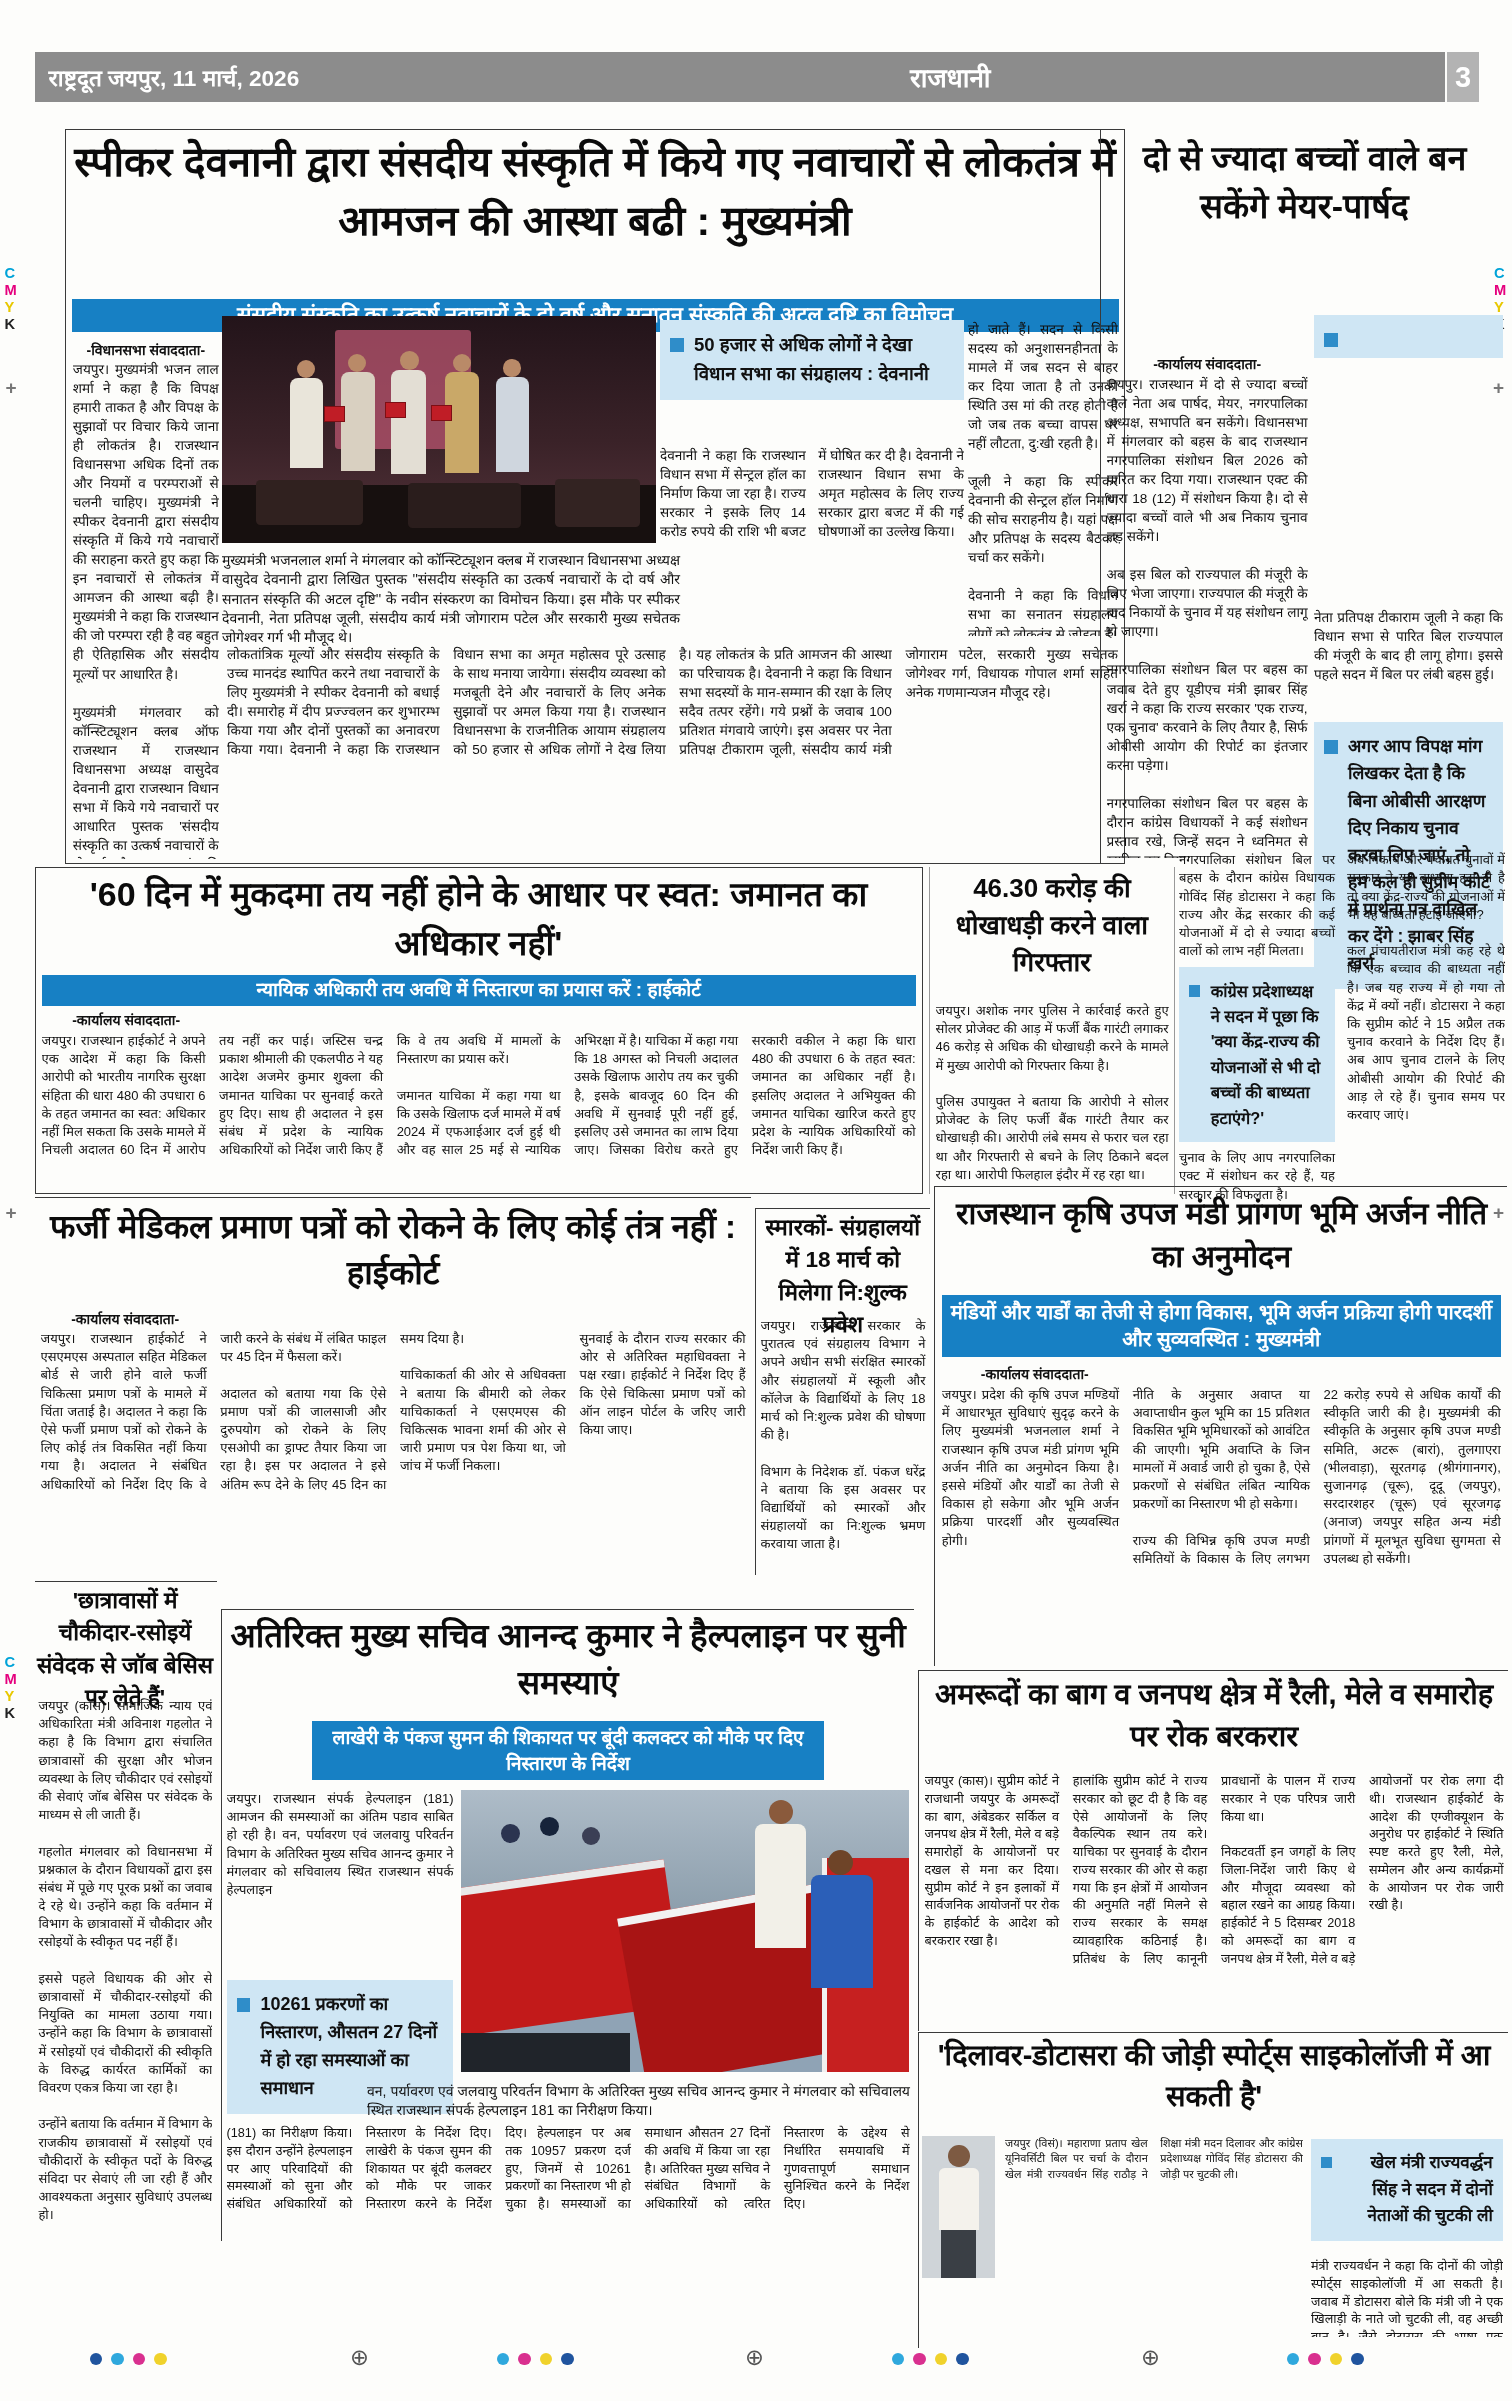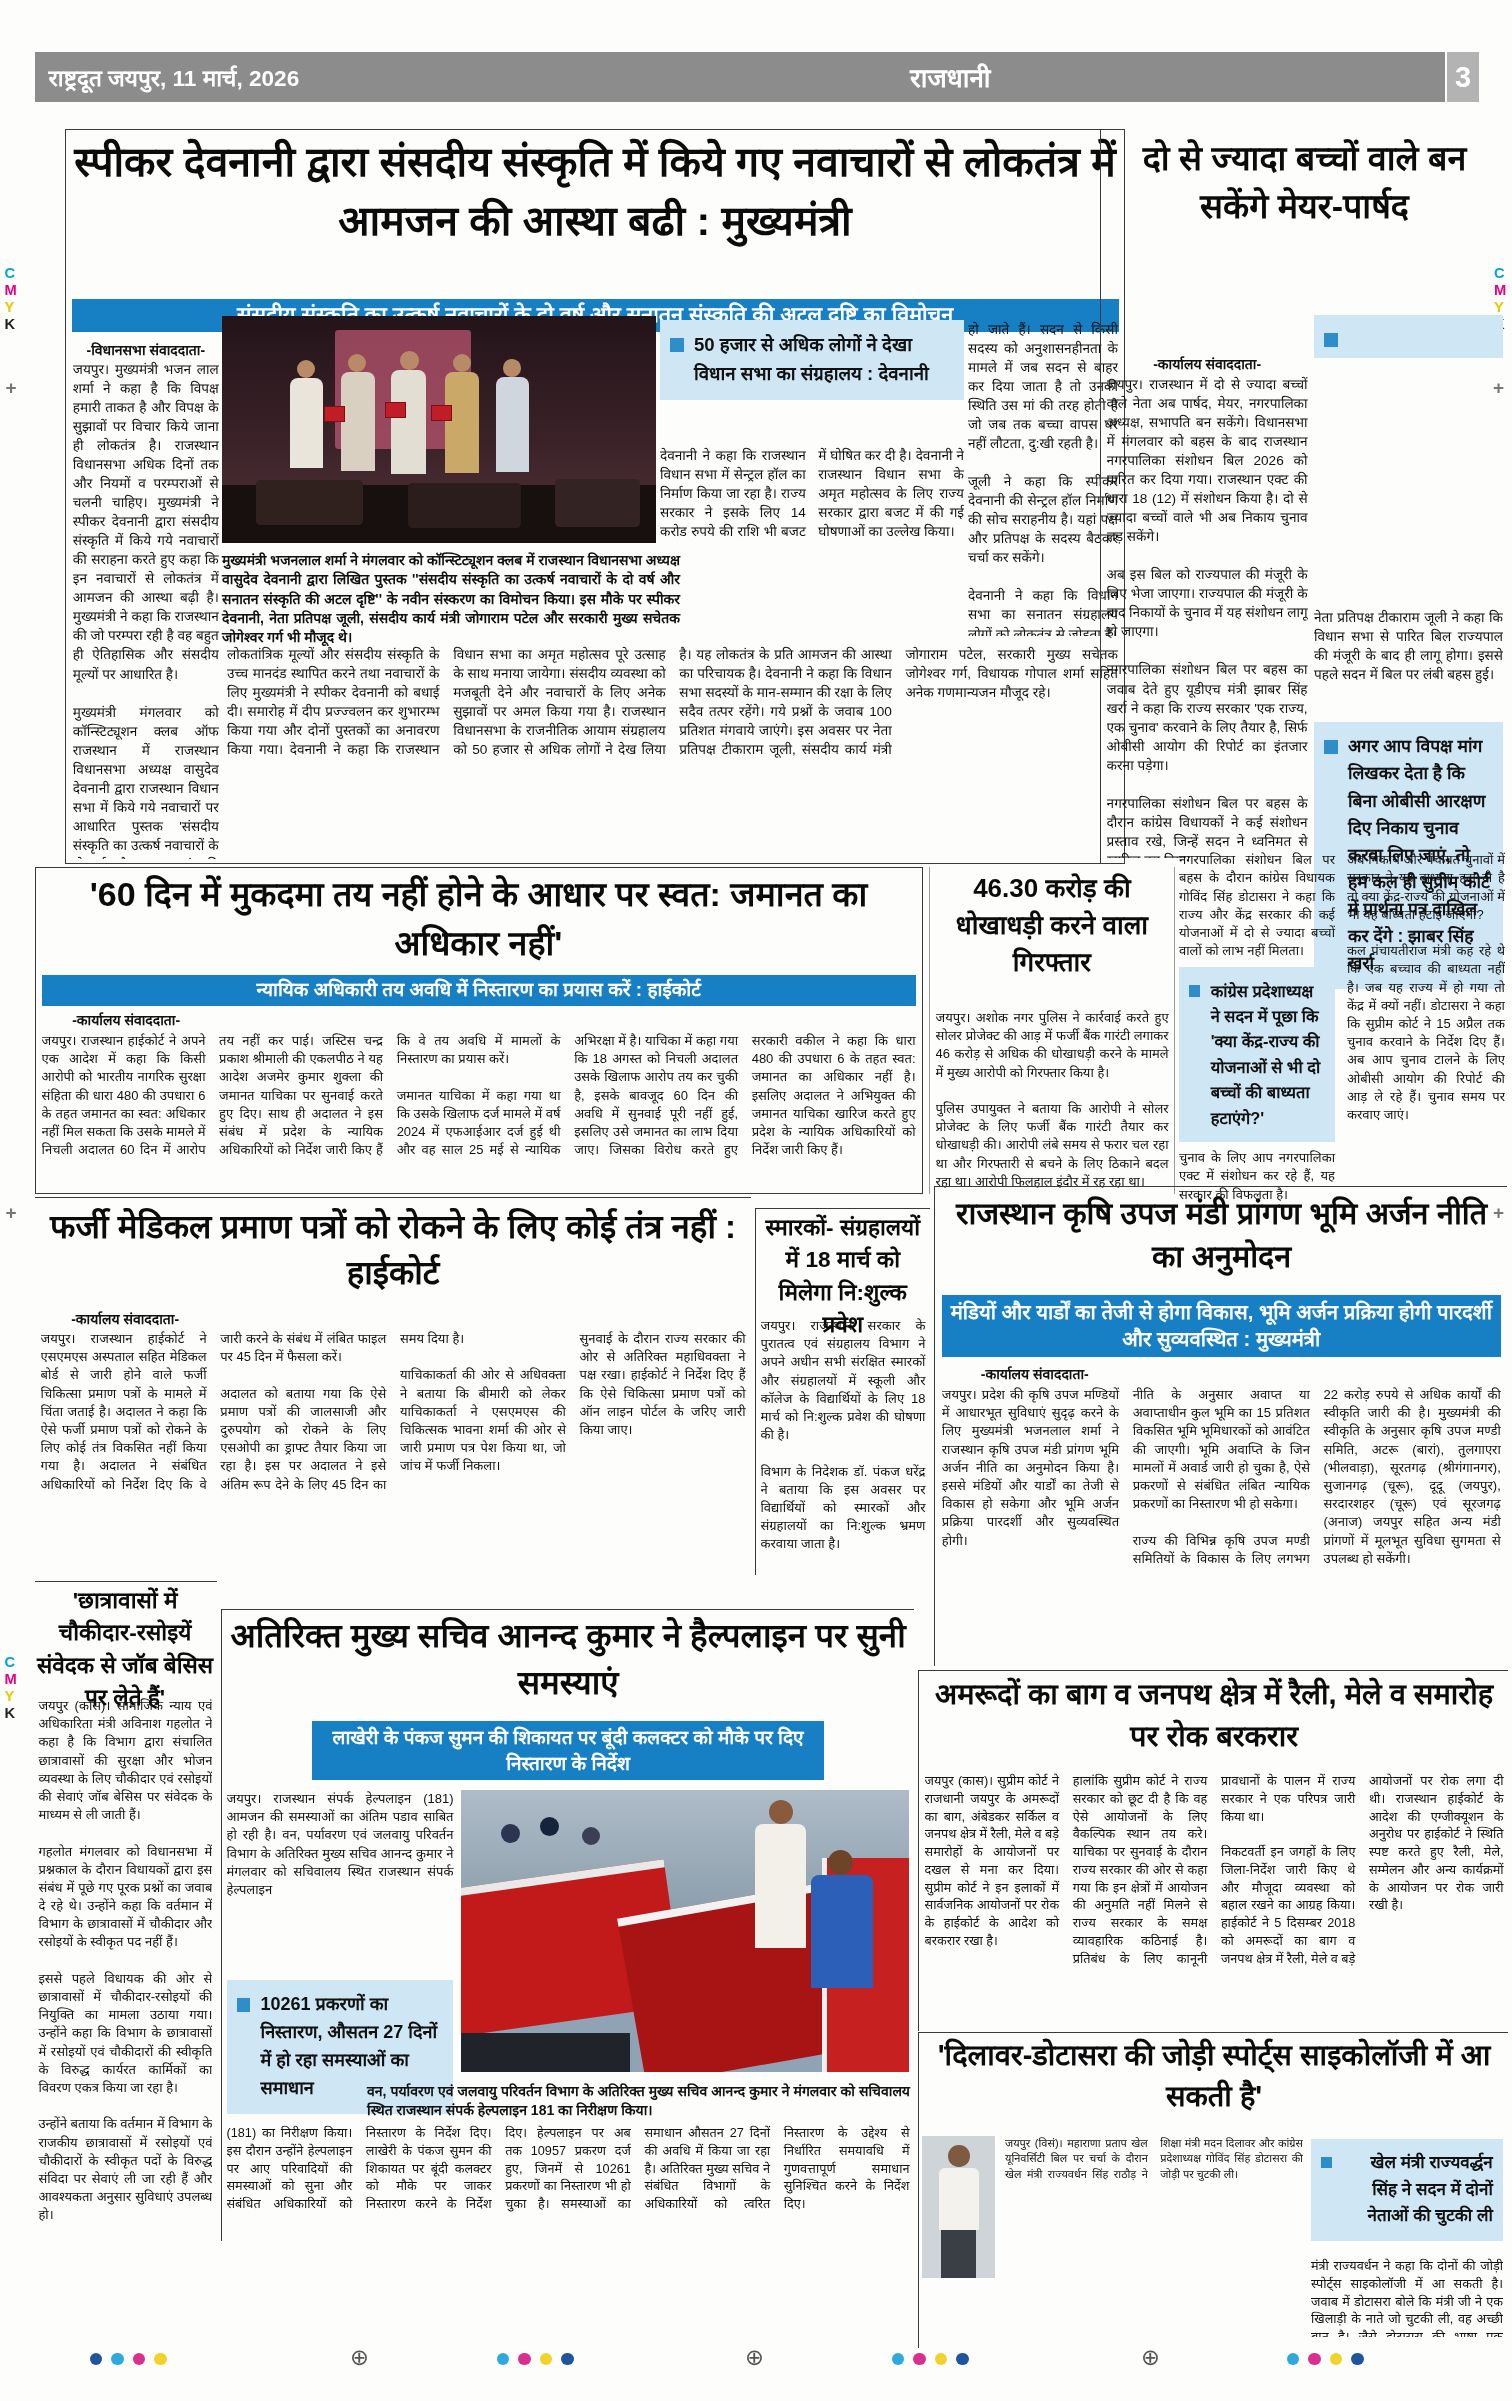--- a/index.html
+++ b/index.html
@@ -20,21 +20,21 @@
            display:flex;align-items:center;justify-content:center;line-height:1.35;padding:2.3px 5.6px;}
   .byline{font-weight:bold;text-align:center;font-size:14px;}
   .body{font-size:13.6px;line-height:1.40;text-align:justify;white-space:pre-line;}
   .cols2{column-count:2;column-gap:12.4px;}
   .cols3{column-count:3;column-gap:13.6px;}
   .cols4{column-count:4;column-gap:13.6px;}
   .cols5{column-count:5;column-gap:13.6px;}
   .hlbox{background:#cfe6f4;display:flex;align-items:flex-start;gap:10.2px;padding:11.3px 10.2px;}
   .hlbox .sq{width:13.6px;height:13.6px;background:#2f8dc9;flex:none;margin-top:6.8px;}
   .hlbox .t{font-weight:bold;line-height:1.55;}
-  .caption{font-weight:bold;font-size:14px;line-height:1.38;text-align:justify;}
+  .caption{font-weight:normal;font-size:14px;line-height:1.38;text-align:justify;}
   .photo{position:relative;overflow:hidden;background:#35252a;}
   .rule-t{border-top:1.7px solid #3a3a3a;}
   .rule-l{border-left:1.7px solid #3a3a3a;}
   .frame{border:1.7px solid #3a3a3a;}
   
   .cmyk{display:flex;flex-direction:column;font-size:14.7px;font-weight:bold;line-height:1.15;}
   .cmyk .c{color:#00a3d8;} .cmyk .m{color:#e5007e;} .cmyk .y{color:#e8c800;} .cmyk .k{color:#222;}
   .dotrow{display:flex;gap:9px;align-items:center;}
   .dot{width:12.4px;height:12.4px;border-radius:50%;}
   .d-c{background:#2fa8dd;} .d-m{background:#d9308f;} .d-y{background:#f0d22b;} .d-k{background:#20549e;}
@@ -147,21 +147,21 @@
     <div class="abs hl" style="left:9px;top:2.3px;width:867px;font-size:34px;">'60 दिन में मुकदमा तय नहीं होने के आधार पर स्वत: जमानत का अधिकार नहीं'</div>
     <div class="abs bluebar" style="left:5.6px;top:107px;width:874px;height:30.5px;font-size:19px;">न्यायिक अधिकारी तय अवधि में निस्तारण का प्रयास करें : हाईकोर्ट</div>
     <div class="abs byline" style="left:5.6px;top:142px;width:169px;">-कार्यालय संवाददाता-</div>
     <div class="abs body cols5" style="left:5.6px;top:164px;width:874px;height:157px;overflow:hidden;font-size:13px;">जयपुर। राजस्थान हाईकोर्ट ने अपने एक आदेश में कहा कि किसी आरोपी को भारतीय नागरिक सुरक्षा संहिता की धारा 480 की उपधारा 6 के तहत जमानत का स्वत: अधिकार नहीं मिल सकता कि उसके मामले में निचली अदालत 60 दिन में आरोप तय नहीं कर पाई। जस्टिस चन्द्र प्रकाश श्रीमाली की एकलपीठ ने यह आदेश अजमेर कुमार शुक्ला की जमानत याचिका पर सुनवाई करते हुए दिए। साथ ही अदालत ने इस संबंध में प्रदेश के न्यायिक अधिकारियों को निर्देश जारी किए हैं कि वे तय अवधि में मामलों के निस्तारण का प्रयास करें।
 
 जमानत याचिका में कहा गया था कि उसके खिलाफ दर्ज मामले में वर्ष 2024 में एफआईआर दर्ज हुई थी और वह साल 25 मई से न्यायिक अभिरक्षा में है। याचिका में कहा गया कि 18 अगस्त को निचली अदालत उसके खिलाफ आरोप तय कर चुकी है, इसके बावजूद 60 दिन की अवधि में सुनवाई पूरी नहीं हुई, इसलिए उसे जमानत का लाभ दिया जाए। जिसका विरोध करते हुए सरकारी वकील ने कहा कि धारा 480 की उपधारा 6 के तहत स्वत: जमानत का अधिकार नहीं है। इसलिए अदालत ने अभियुक्त की जमानत याचिका खारिज करते हुए प्रदेश के न्यायिक अधिकारियों को निर्देश जारी किए हैं।</div>
   </div>
 
   <div class="abs art" style="left:929px;top:867px;width:246px;height:327px;border-left:1.1px solid #999;border-right:1.1px solid #999;">
     <div class="abs hl" style="left:3.4px;top:3.4px;width:237px;font-size:26px;">46.30 करोड़ की धोखाधड़ी करने वाला गिरफ्तार</div>
-    <div class="abs body" style="left:5.6px;top:142px;width:233px;height:192px;overflow:hidden;font-size:13px;">जयपुर। अशोक नगर पुलिस ने कार्रवाई करते हुए सोलर प्रोजेक्ट की आड़ में फर्जी बैंक गारंटी लगाकर 46 करोड़ से अधिक की धोखाधड़ी करने के मामले में मुख्य आरोपी को गिरफ्तार किया है।
+    <div class="abs body" style="left:5.6px;top:135px;width:233px;height:192px;overflow:hidden;font-size:13px;">जयपुर। अशोक नगर पुलिस ने कार्रवाई करते हुए सोलर प्रोजेक्ट की आड़ में फर्जी बैंक गारंटी लगाकर 46 करोड़ से अधिक की धोखाधड़ी करने के मामले में मुख्य आरोपी को गिरफ्तार किया है।
 
 पुलिस उपायुक्त ने बताया कि आरोपी ने सोलर प्रोजेक्ट के लिए फर्जी बैंक गारंटी तैयार कर धोखाधड़ी की। आरोपी लंबे समय से फरार चल रहा था और गिरफ्तारी से बचने के लिए ठिकाने बदल रहा था। आरोपी फिलहाल इंदौर में रह रहा था।</div>
   </div>
 
   <div class="abs art" style="left:1179px;top:849px;width:329px;height:327px;padding-left:48px;">
     <div class="abs" style="left:0;top:2.3px;width:156px;">
       <div class="body" style="font-size:13px;">नगरपालिका संशोधन बिल पर बहस के दौरान कांग्रेस विधायक गोविंद सिंह डोटासरा ने कहा कि राज्य और केंद्र सरकार की कई योजनाओं में दो से ज्यादा बच्चों वालों को लाभ नहीं मिलता।</div>
       <div class="hlbox" style="margin-top:6.8px;">
         <span class="sq" style="width:11.3px;height:11.3px;"></span>
         <span class="t" style="font-size:16.4px;">कांग्रेस प्रदेशाध्यक्ष ने सदन में पूछा कि 'क्या केंद्र-राज्य की योजनाओं से भी दो बच्चों की बाध्यता हटाएंगे?'</span>

